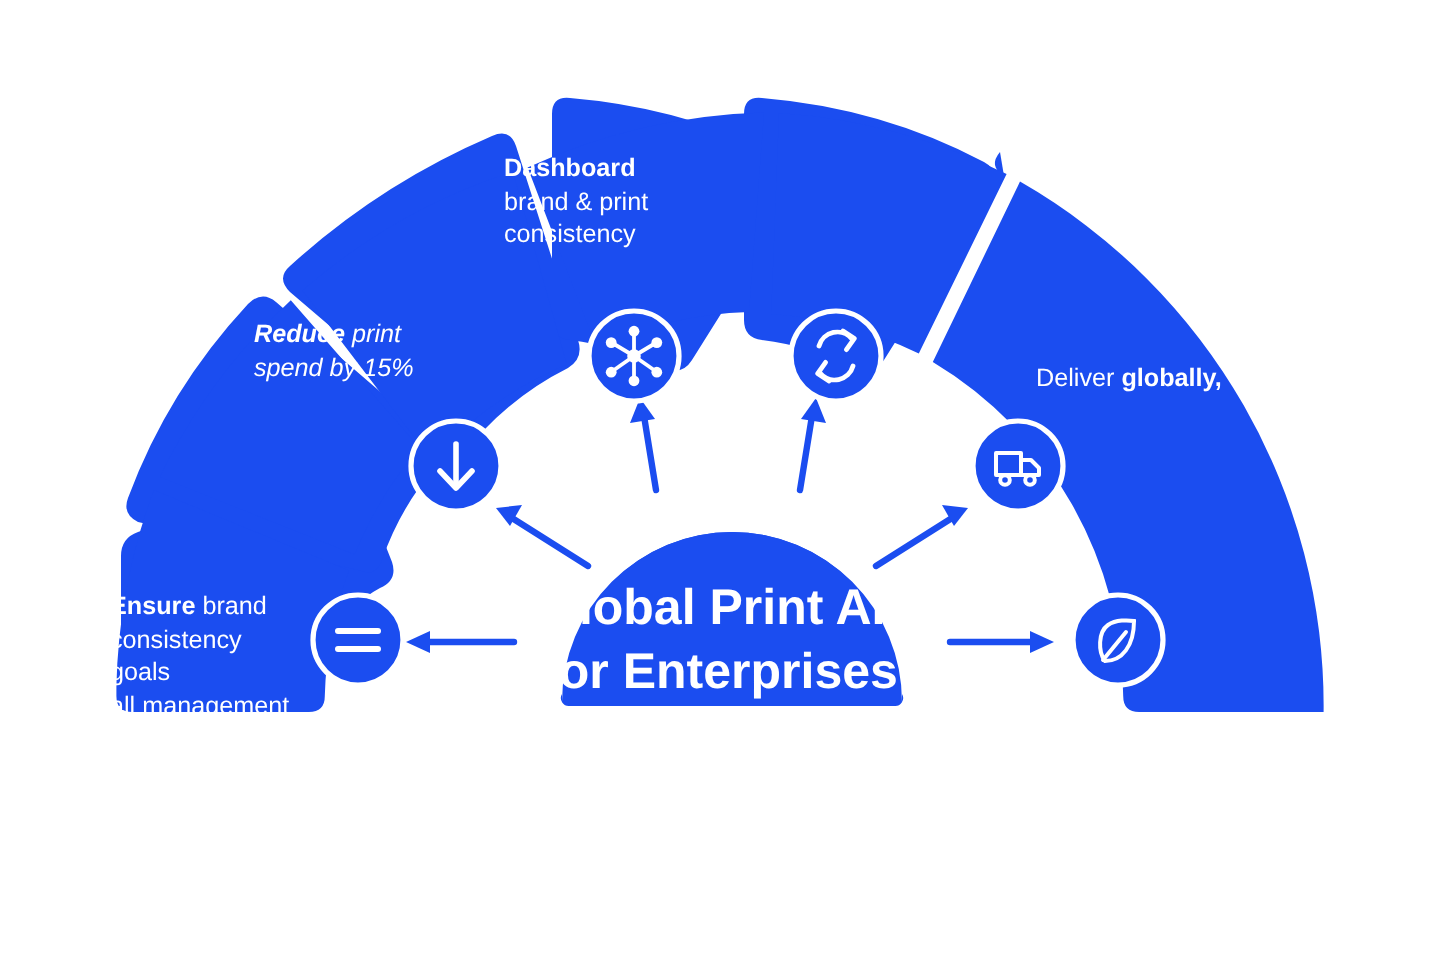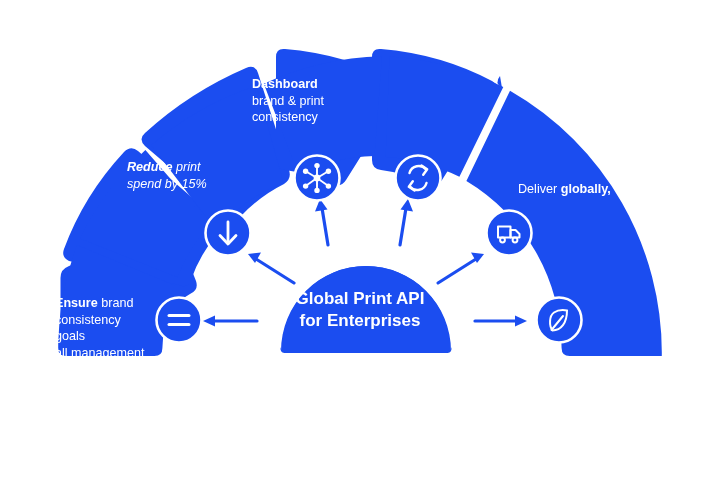--- a/index.html
+++ b/index.html
@@ -41,21 +41,21 @@
     line-height: 1.33;
     white-space: nowrap;
   }
   .seg-label b { font-weight: bold; }
   .seg-label .lt { font-weight: normal; }
 
   
   .core-label {
     position: absolute;
     color: #ffffff;
-    font-size: 17px;
+    font-size: 25px;
     font-weight: bold;
     line-height: 1.28;
     text-align: center;
     white-space: nowrap;
   }
 
   
   .portal {
     position: absolute;
     left: 27px;

